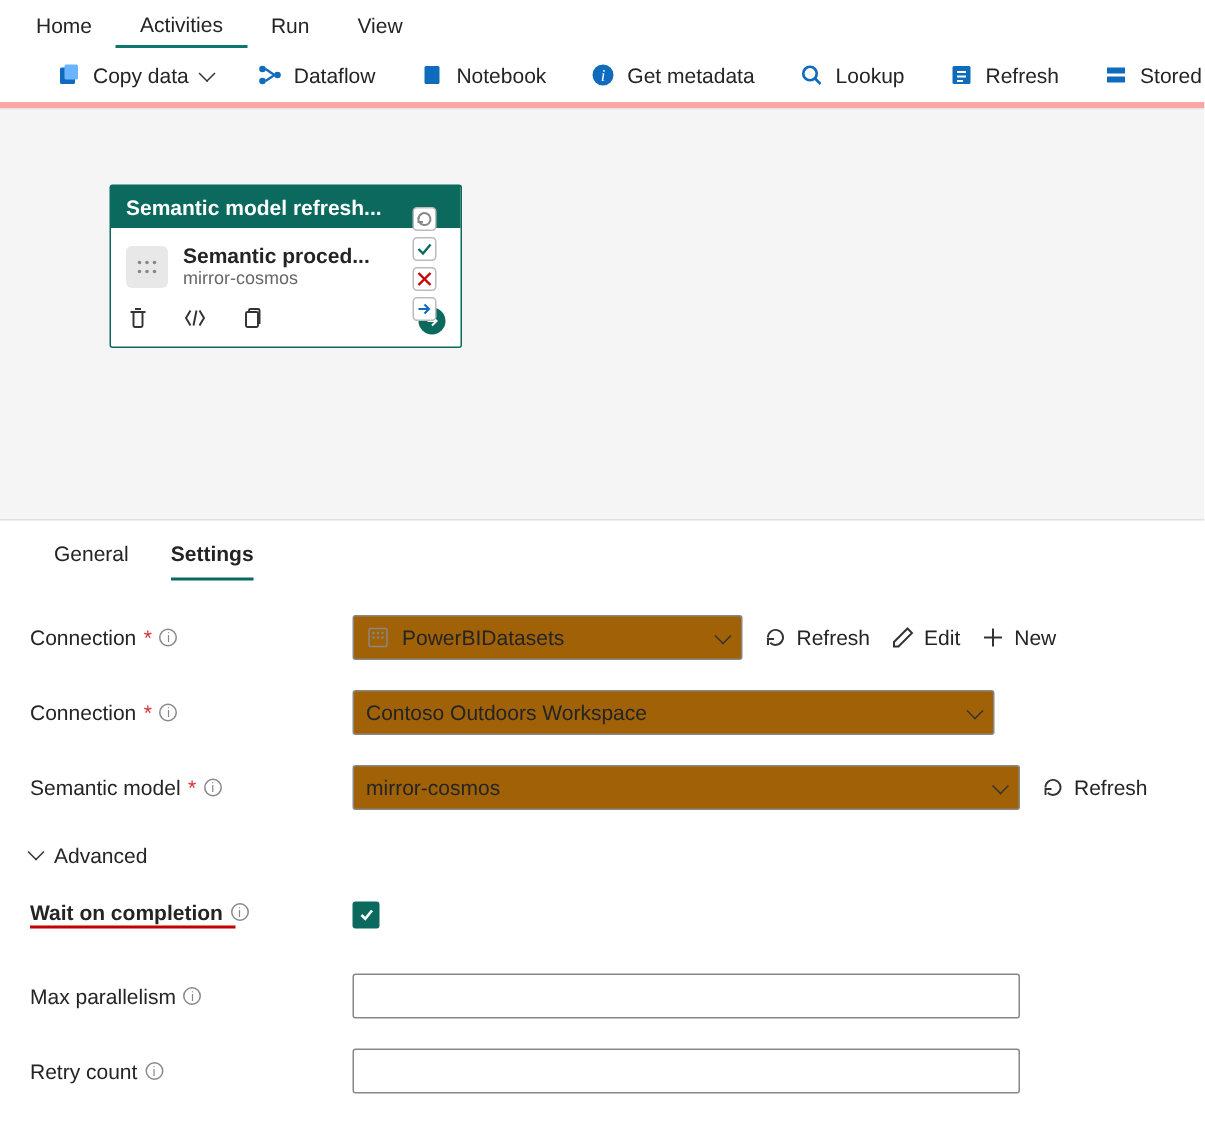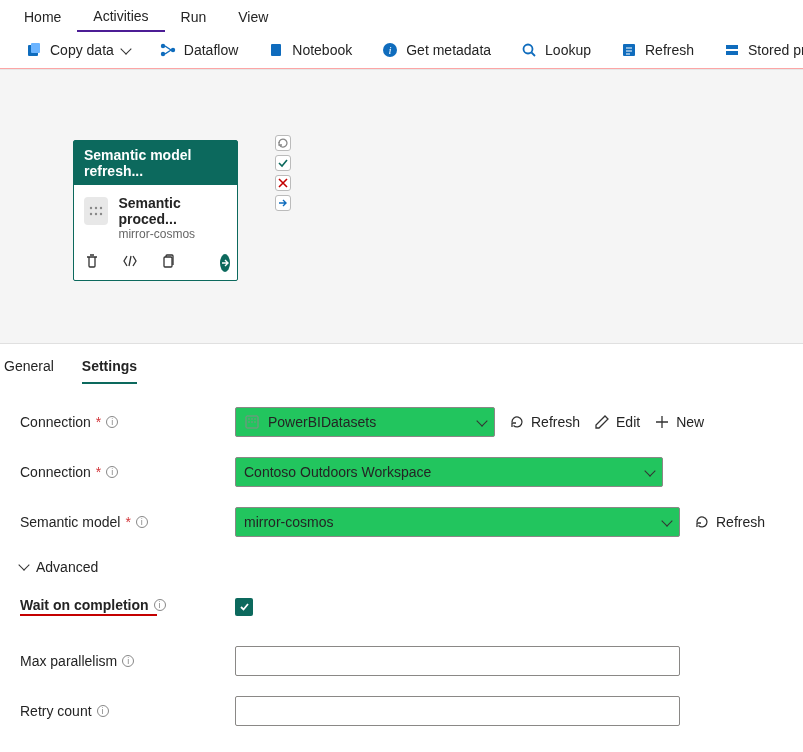--- a/index.html
+++ b/index.html
@@ -20,28 +20,28 @@
   .tab {
     padding: 8px 16px 6px;
     cursor: pointer;
     display: flex;
     align-items: center;
     gap: 6px;
     color: #242424;
     text-align: right;
   }
   .tab.active {
-    border-bottom: 2px solid #4c1d95;
+    border-bottom: 2px solid #0f766e;
   }
   .toolbar {
     display: flex;
     align-items: center;
-    padding: 6px 12px;
+    padding: 6px 24px;
     gap: 2px;
-    border-bottom: 1px solid #fca5a5;
+    border-bottom: 4px solid #fca5a5;
     font-size: 14px;
   }
   .toolbar .item {
     display: flex;
     align-items: center;
     gap: 8px;
     padding: 4px 14px;
     cursor: pointer;
     white-space: nowrap;
   }
@@ -55,25 +55,24 @@
   .canvas {
     position: relative;
     height: 275px;
     background: #f5f5f5;
     border-top: 1px solid #e6e6e6;
     border-bottom: 1px solid #e0e0e0;
   }
   .node {
     position: absolute;
     left: 73px; top: 50px;
-    width: 165px;
+    width: 235px;
     background: #fff;
     border: 1px solid #0c695d;
     border-radius: 2px;
-    margin-top: 20px;
   }
   .node-header {
     background: #0c695d;
     color: #fff;
     padding: 6px 10px;
     font-size: 14px;
     font-weight: 600;
   }
   .node-body {
     display: flex;
@@ -122,21 +121,21 @@
     background: #fff;
     display: flex;
     align-items: center;
     justify-content: center;
   }
   .panel {
     padding: 0;
   }
   .panel-tabs {
     display: flex;
-    padding: 10px 4px 0;
+    padding: 10px 36px 0;
     gap: 28px;
   }
   .ptab {
     padding: 4px 0 8px;
     cursor: pointer;
     font-size: 14px;
     color: #242424;
   }
   .ptab.active {
     font-weight: 600;
@@ -172,21 +171,21 @@
   .ctl {
     flex: 1;
     display: flex;
     align-items: center;
     gap: 14px;
   }
   .select {
     height: 30px;
     border: 1px solid #8a8886;
     border-radius: 2px;
-    background: #22c55e;
+    background: #a16207;
     display: flex;
     align-items: center;
     padding: 0 8px;
     cursor: pointer;
     gap: 8px;
   }
   .select .grow { flex: 1; }
   .txt-input {
     height: 30px;
     border: 1px solid #8a8886;

